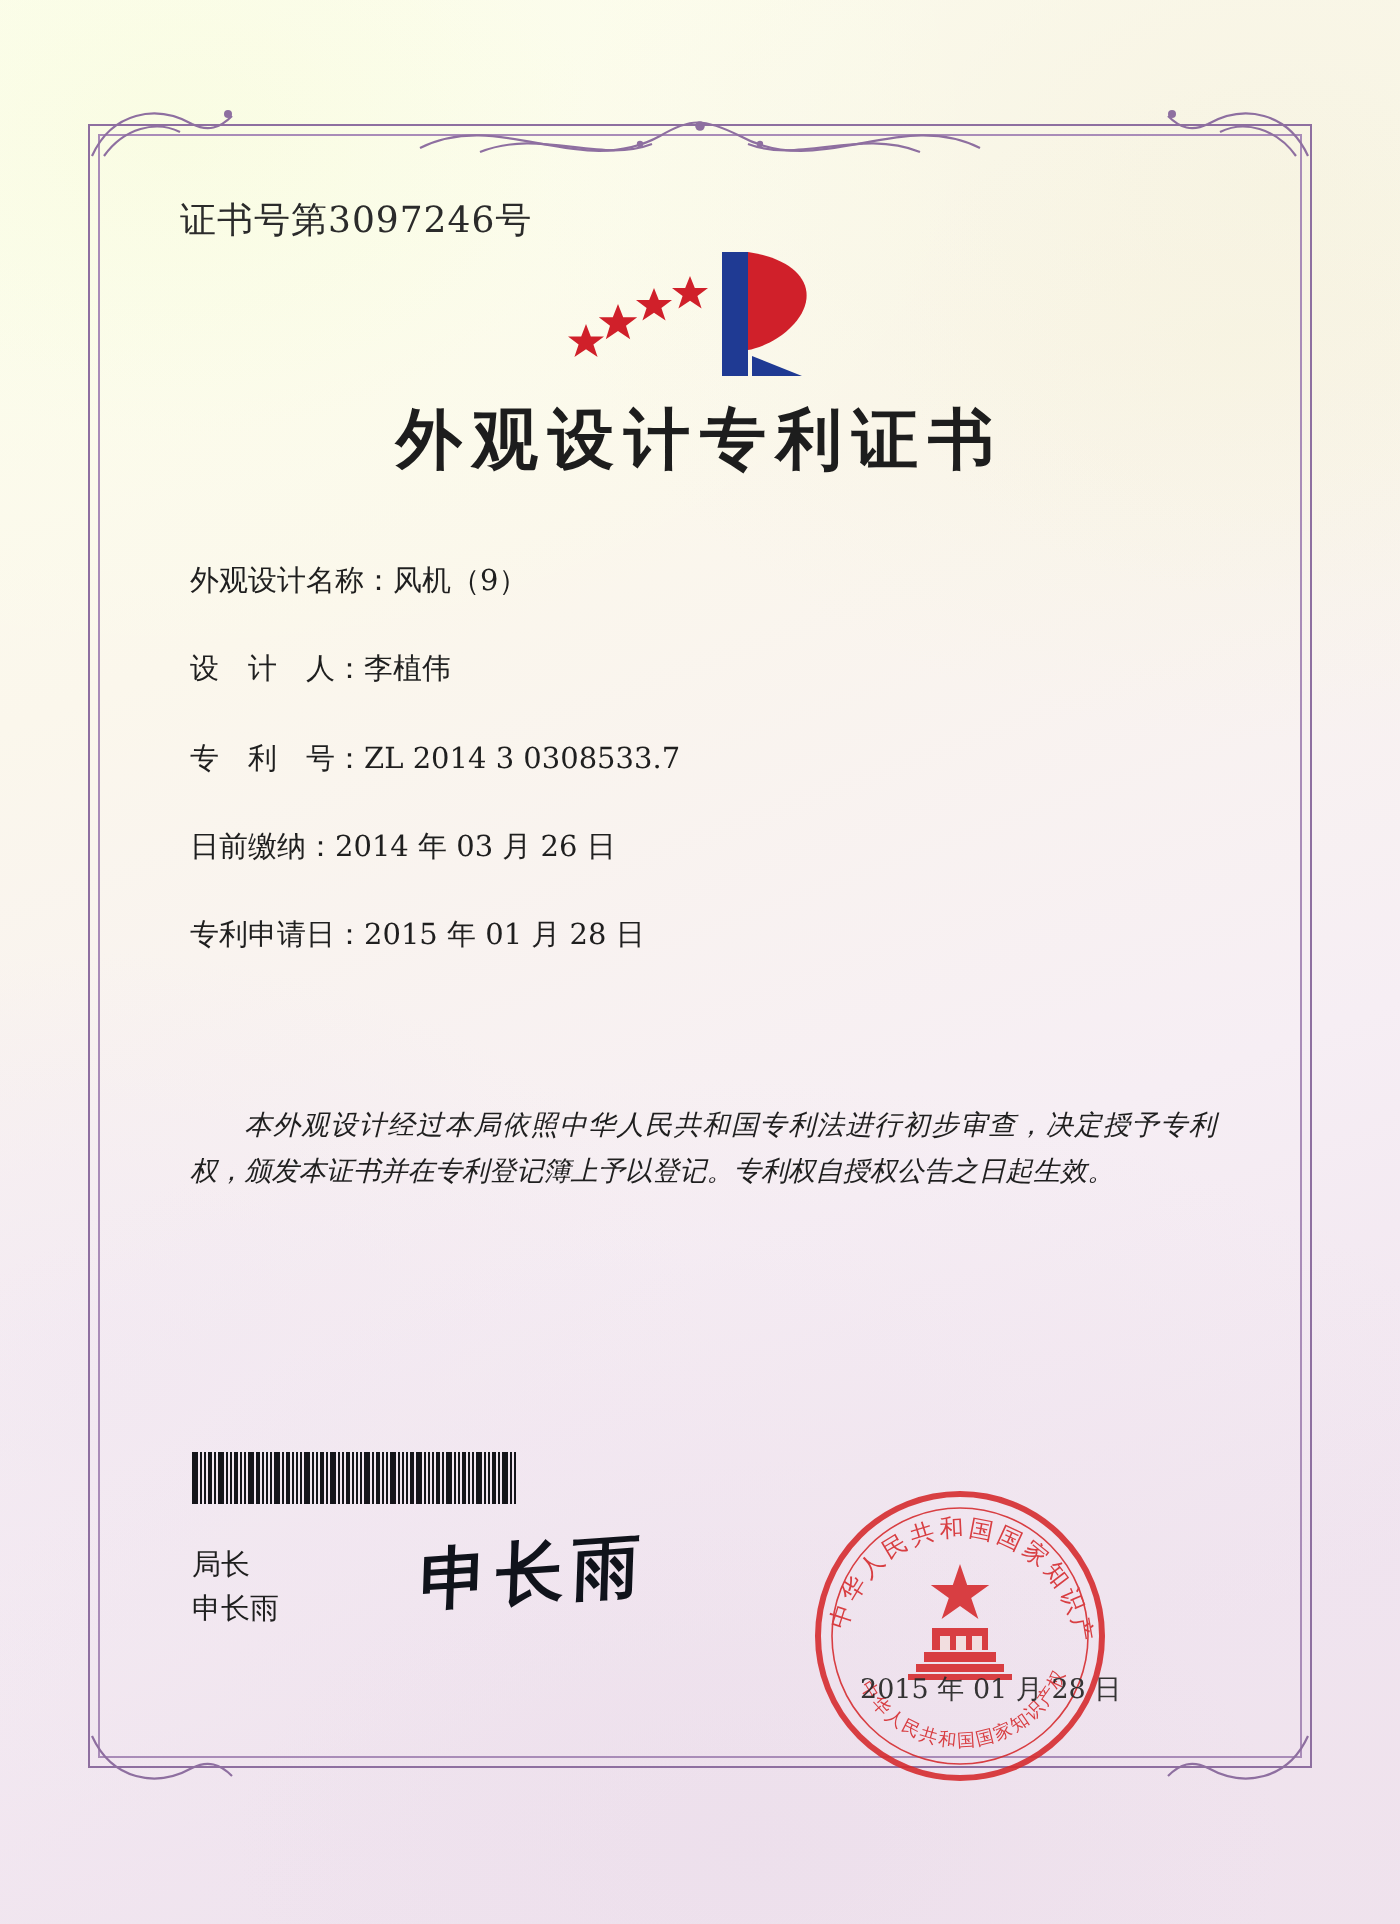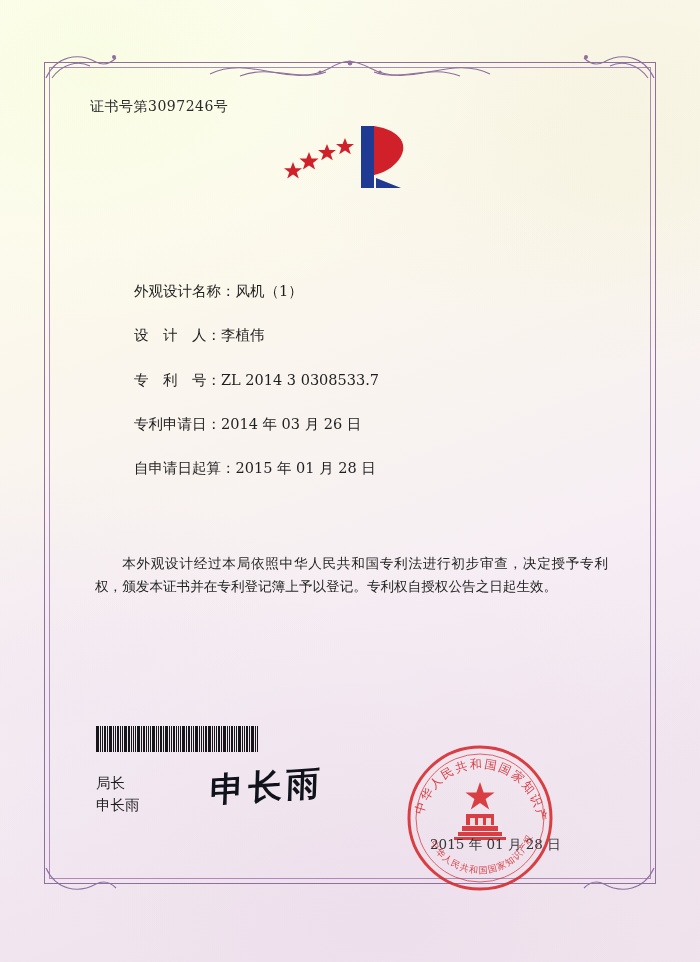--- a/index.html
+++ b/index.html
@@ -76,21 +76,21 @@
     transform: translateX(-50%);
     width: 300px;
     height: 34px;
     pointer-events: none;
   }
 
   .cert-no {
     position: absolute;
     left: 90px;
     top: 98px;
-    font-size: 14px;
+    font-size: 18px;
     color: #2b2b2b;
     letter-spacing: 0.5px;
   }
 
   .round-seal {
     position: absolute;
     right: 78px;
     top: 76px;
     width: 86px;
     height: 86px;
@@ -126,39 +126,39 @@
   }
   .field {
     font-size: 14.5px;
     color: #1f1f1f;
     margin-bottom: 25.5px;
     line-height: 1.3;
     white-space: nowrap;
   }
   .field .lbl {
     display: inline-block;
-    margin-left: 39px;
   }
   .field .val {
     display: inline-block;
   }
 
   .paragraphs {
     position: absolute;
     left: 95px;
     right: 92px;
     top: 552px;
     font-size: 13.6px;
     line-height: 1.72;
     color: #1f1f1f;
     text-align: justify;
   }
   .paragraphs p {
     margin: 0 0 4px 0;
     text-indent: 2em;
+    font-style: italic;
   }
 
   .barcode {
     position: absolute;
     left: 96px;
     top: 726px;
     width: 188px;
     height: 26px;
   }
   .barcode .bars {
@@ -297,36 +297,37 @@
 
       <g>
         <path d="M86 8 L 99 8 L 99 70 L 86 70 Z" fill="#1f3a93"></path>
         <path d="M99 8 C 126 12, 136 28, 122 44 C 114 53, 104 56, 99 57 Z" fill="#d0202a"></path>
         <path d="M99 57 C 104 56, 114 53, 122 44 L 122 70 L 99 70 Z" fill="#1f3a93" opacity="0.0"></path>
         <path d="M101 60 L 126 70 L 101 70 Z" fill="#1f3a93"></path>
       </g>
     </svg>
   </div>
 
+  <div class="title cn">外观设计专利证书</div>
 
   <div class="fields">
     <div class="field">
-      <span class="lbl cn">外观设计名称：</span><span class="val cn">风机（1）</span>
+      <span class="lbl cn">外观设计名称：</span><span class="val cn">风机（9）</span>
     </div>
     <div class="field">
       <span class="lbl cn">设　计　人：</span><span class="val cn">李植伟</span>
     </div>
     <div class="field">
       <span class="lbl cn">专　利　号：</span><span class="val cn">ZL 2014 3 0308533.7</span>
     </div>
     <div class="field">
-      <span class="lbl cn">专利申请日：</span><span class="val cn">2014 年 03 月 26 日</span>
+      <span class="lbl cn">日前缴纳：</span><span class="val cn">2014 年 03 月 26 日</span>
     </div>
     <div class="field">
-      <span class="lbl cn">自申请日起算：</span><span class="val cn">2015 年 01 月 28 日</span>
+      <span class="lbl cn">专利申请日：</span><span class="val cn">2015 年 01 月 28 日</span>
     </div>
   </div>
 
   <div class="paragraphs cn">
     <p>本外观设计经过本局依照中华人民共和国专利法进行初步审查，决定授予专利权，颁发本证书并在专利登记簿上予以登记。专利权自授权公告之日起生效。</p>
   </div>
 
   <div class="barcode">
     <div class="bars" id="barcode-bars">
         <i style="width: 3px;"></i>

